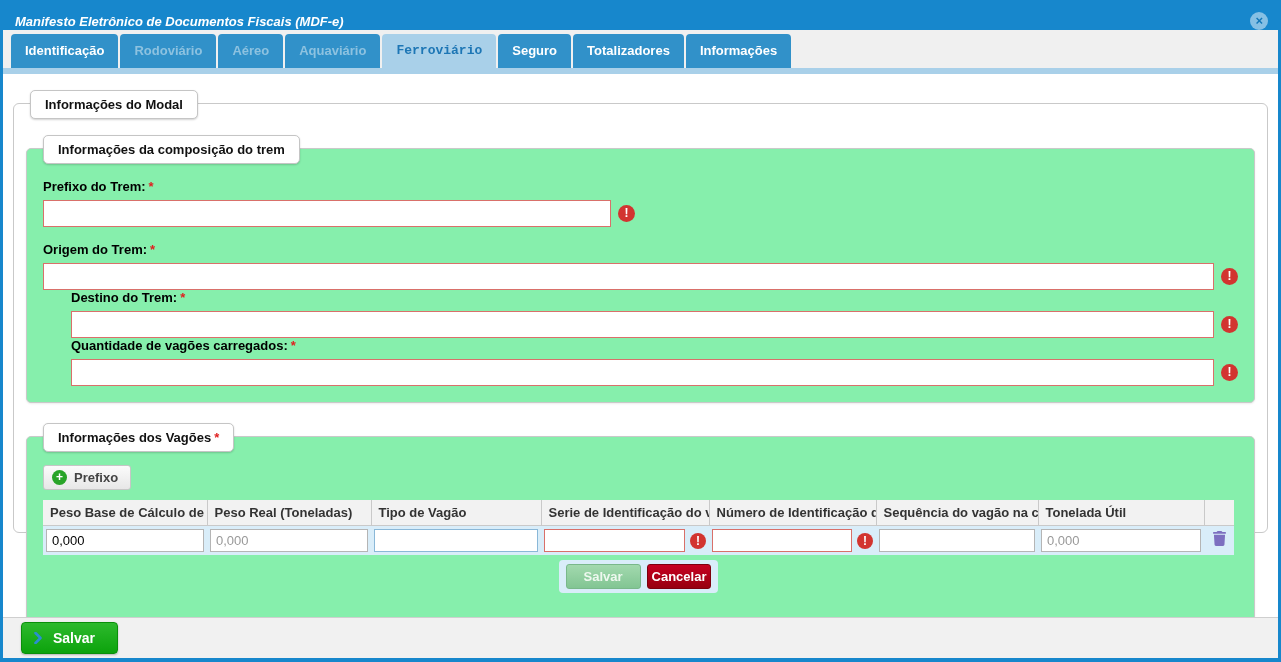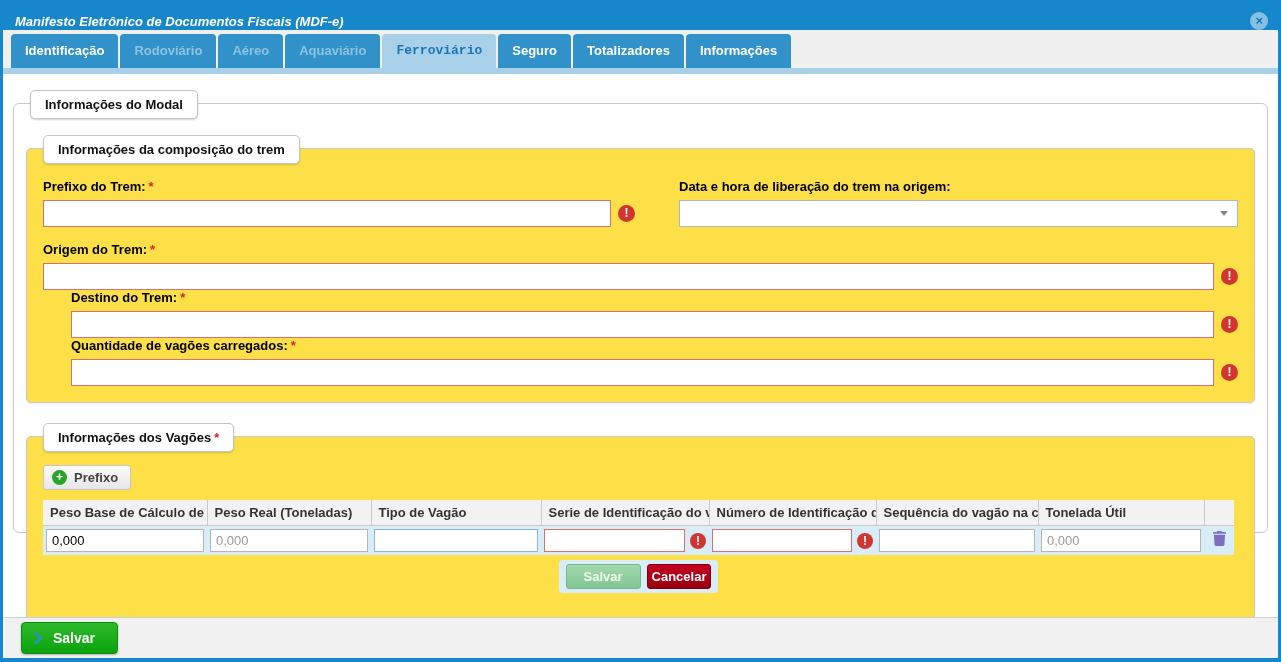--- a/index.html
+++ b/index.html
@@ -21,21 +21,21 @@
   .tab.selected { background:#a9d0e9; color:#1d76b5;font-family:Liberation Mono, monospace; }
   .tabstrip { height:6px; background:#a9d0e9; flex:0 0 auto; }
 
   
   .content { flex:1; background:#fff; position:relative; overflow:hidden; }
   .panel { position:relative; border:1px solid #c9c9c9; border-radius:5px; }
   .panel-legend { position:absolute; top:-14px; left:16px; background:#fff; border:1px solid #c5c5c5;
                   border-radius:5px; padding:6px 14px; font-size:13px; font-weight:bold; color:#111;
                   box-shadow:0 1px 2px rgba(0,0,0,.18); white-space:nowrap; z-index:2; }
   .outer-panel { margin:29px 10px 0; height:430px; background:#fff;border-radius:6px; }
-  .inner-panel { margin:4px 12px; background:#fde047; box-shadow:0 1px 2px rgba(0,0,0,.08); }
+  .inner-panel { margin:4px 12px; background:#86efac; box-shadow:0 1px 2px rgba(0,0,0,.08); }
   .inner-train { margin-top:44px; padding:30px 16px 16px; }
   .inner-vagoes { margin-top:33px; height:192px; padding:28px 8px 0; }
 
   .req { color:#e02020; margin-left:3px; font-weight:bold; }
   .field-label { font-size:13px; font-weight:bold; color:#000; margin-bottom:6px; }
   .input-wrap { display:flex; align-items:center; }
   .txt { height:27px; border:1px solid #b5b5b5; background:#fff; width:100%; font-size:13px; padding:0 6px;
          font-family:"Liberation Sans",sans-serif; }
   .txt.error { border-color:#d9706a; }
   .err-icon { width:17px; height:17px; border-radius:50%; background:#d23430; color:#fff; font-size:12px;
@@ -119,27 +119,20 @@
 
       <div class="panel inner-panel inner-train">
         <div class="panel-legend">Informações da composição do trem</div>
 
         <div class="row1">
           <div class="left">
             <div class="field-label"><span>Prefixo do Trem:</span><span class="req">*</span></div>
             <div class="input-wrap">
               <input class="txt error" type="text" value="" style="">
               <span class="err-icon">!</span>
-            </div>
-          </div>
-          <div class="right">
-            <div class="field-label">Data e hora de liberação do trem na origem:</div>
-            <div class="combo">
-              <span></span>
-              <span class="combo-arrow"></span>
             </div>
           </div>
         </div>
 
         <div class="row2">
           <div class="f">
             <div class="field-label"><span>Origem do Trem:</span><span class="req">*</span></div>
             <div class="input-wrap">
               <input class="txt error" type="text" value="" style="">
               <span class="err-icon">!</span>

